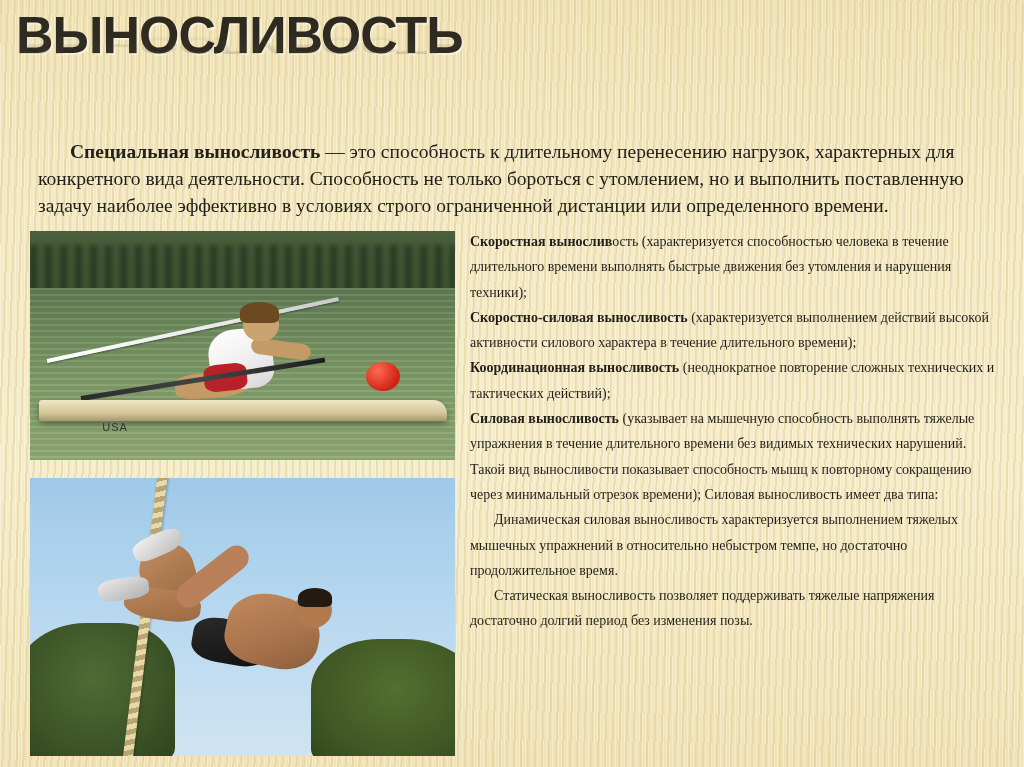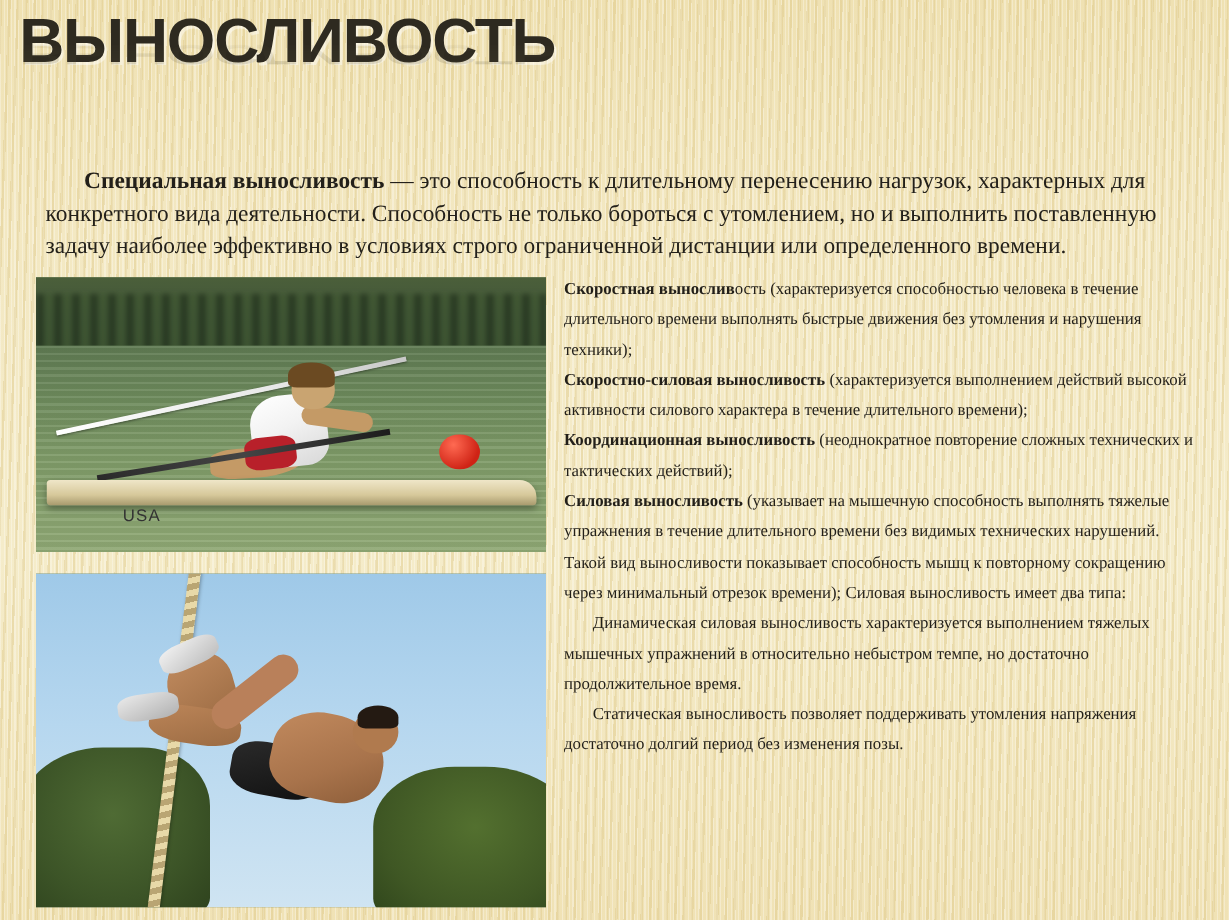--- a/index.html
+++ b/index.html
@@ -185,21 +185,21 @@
     transform: rotate(-4deg);
   }
   .row-buoy {
     position:absolute; left:79%; top:57%; width:8%; height:13%;
     background: radial-gradient(circle at 35% 30%, #ff6a52, #cf2315 70%);
     border-radius: 50%;
   }
   .row-label {
     position:absolute; left:17%; top:83%;
     font-family:"Liberation Sans", sans-serif;
-    font-size: 14px; color:#333; letter-spacing:1px;
+    font-size: 11px; color:#333; letter-spacing:1px;
   }
 
   
   .rope-sky {
     position:absolute; left:0; top:0; width:100%; height:100%;
     background: linear-gradient(180deg,#9fc9e8 0%, #b6d7ef 45%, #cfe4f2 100%);
   }
   .rope-tree-l {
     position:absolute; left:-4%; top:52%; width:38%; height:50%;
     background: radial-gradient(ellipse at 50% 40%, #4f6b34 0%, #3c5427 60%, #2e421d 100%);
@@ -329,16 +329,16 @@
     <div class="rope-head"></div>
     <div class="rope-hair"></div>
   </div>
 
   <div class="col-right">
     <p><b>Скоростная вынослив</b><span>ость (характеризуется способностью человека в течение длительного времени выполнять быстрые движения без утомления и нарушения техники);</span></p>
     <p><b>Скоростно-силовая выносливость</b><span> (характеризуется выполнением действий высокой активности силового характера в течение длительного времени);</span></p>
     <p><b>Координационная выносливость</b><span> (неоднократное повторение сложных технических и тактических действий);</span></p>
     <p><b>Силовая выносливость</b><span> (указывает на мышечную способность выполнять тяжелые упражнения в течение длительного времени без видимых технических нарушений. Такой вид выносливости показывает способность мышц к повторному сокращению через минимальный отрезок времени); Силовая выносливость имеет два типа:</span></p>
     <p class="indent"><span>Динамическая силовая выносливость характеризуется выполнением тяжелых мышечных упражнений в относительно небыстром темпе, но достаточно продолжительное время.</span></p>
-    <p class="indent"><span>Статическая выносливость позволяет поддерживать утомления напряжения достаточно долгий период без изменения позы.</span></p>
+    <p class="indent"><span>Статическая выносливость позволяет поддерживать тяжелые напряжения достаточно долгий период без изменения позы.</span></p>
   </div>
 
 </div>
 
 </body></html>

